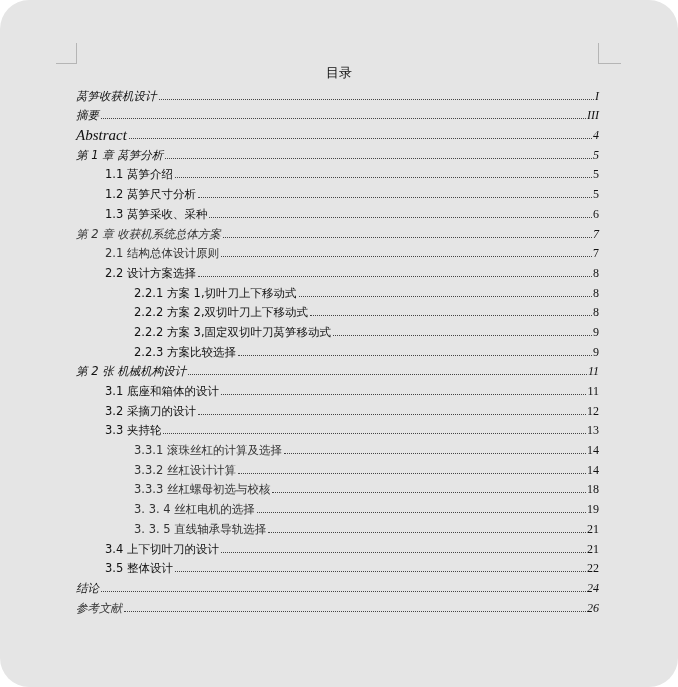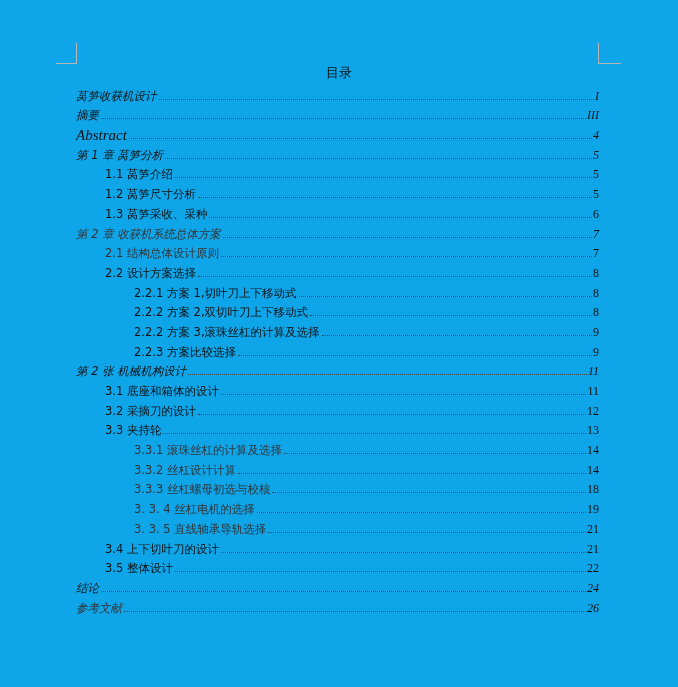--- a/index.html
+++ b/index.html
@@ -12,21 +12,22 @@
     height: 687px;
     position: relative;
     overflow: hidden;
     font-family: "DejaVu Sans", "Liberation Sans", sans-serif;
     color: #111;
   }
   .page {
     position: absolute;
     left: 0; top: 0;
     width: 678px; height: 687px;
-    background: #0ea5e9;
+    background: #e5e5e5;
+    border-radius: 29px;
   }
   .corner {
     position: absolute;
     border-color: #b5b5b5;
     border-style: solid;
     width: 20px;
     height: 20px;
   }
   .corner.tl {
     left: 56px; top: 43px;
@@ -150,21 +151,21 @@
         <span class="label">2.2.1  方案 1,切叶刀上下移动式</span>
         <span class="leader"></span>
         <span class="pg">8</span>
       </div>
     <div class="toc-row l3">
         <span class="label">2.2.2  方案 2,双切叶刀上下移动式</span>
         <span class="leader"></span>
         <span class="pg">8</span>
       </div>
     <div class="toc-row l3">
-        <span class="label">2.2.2  方案 3,滚珠丝杠的计算及选择</span>
+        <span class="label">2.2.2  方案 3,固定双切叶刀莴笋移动式</span>
         <span class="leader"></span>
         <span class="pg">9</span>
       </div>
     <div class="toc-row l3">
         <span class="label">2.2.3  方案比较选择</span>
         <span class="leader"></span>
         <span class="pg">9</span>
       </div>
     <div class="toc-row l1">
         <span class="label">第 2 张    机械机构设计</span>

